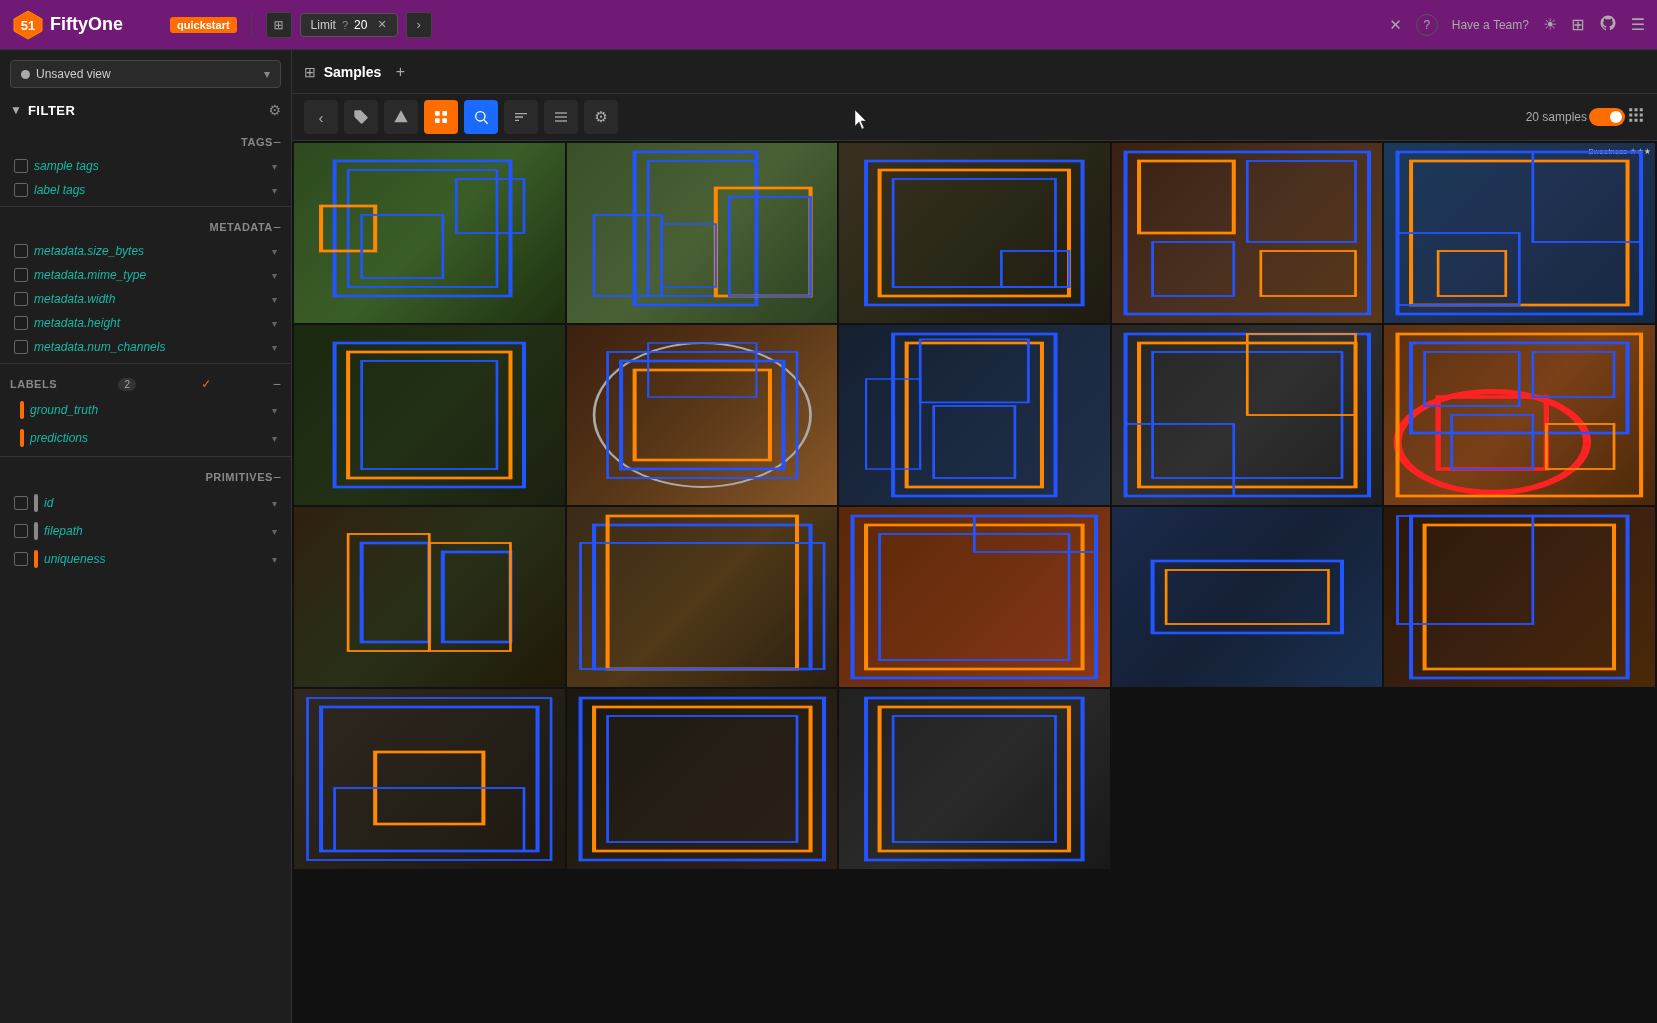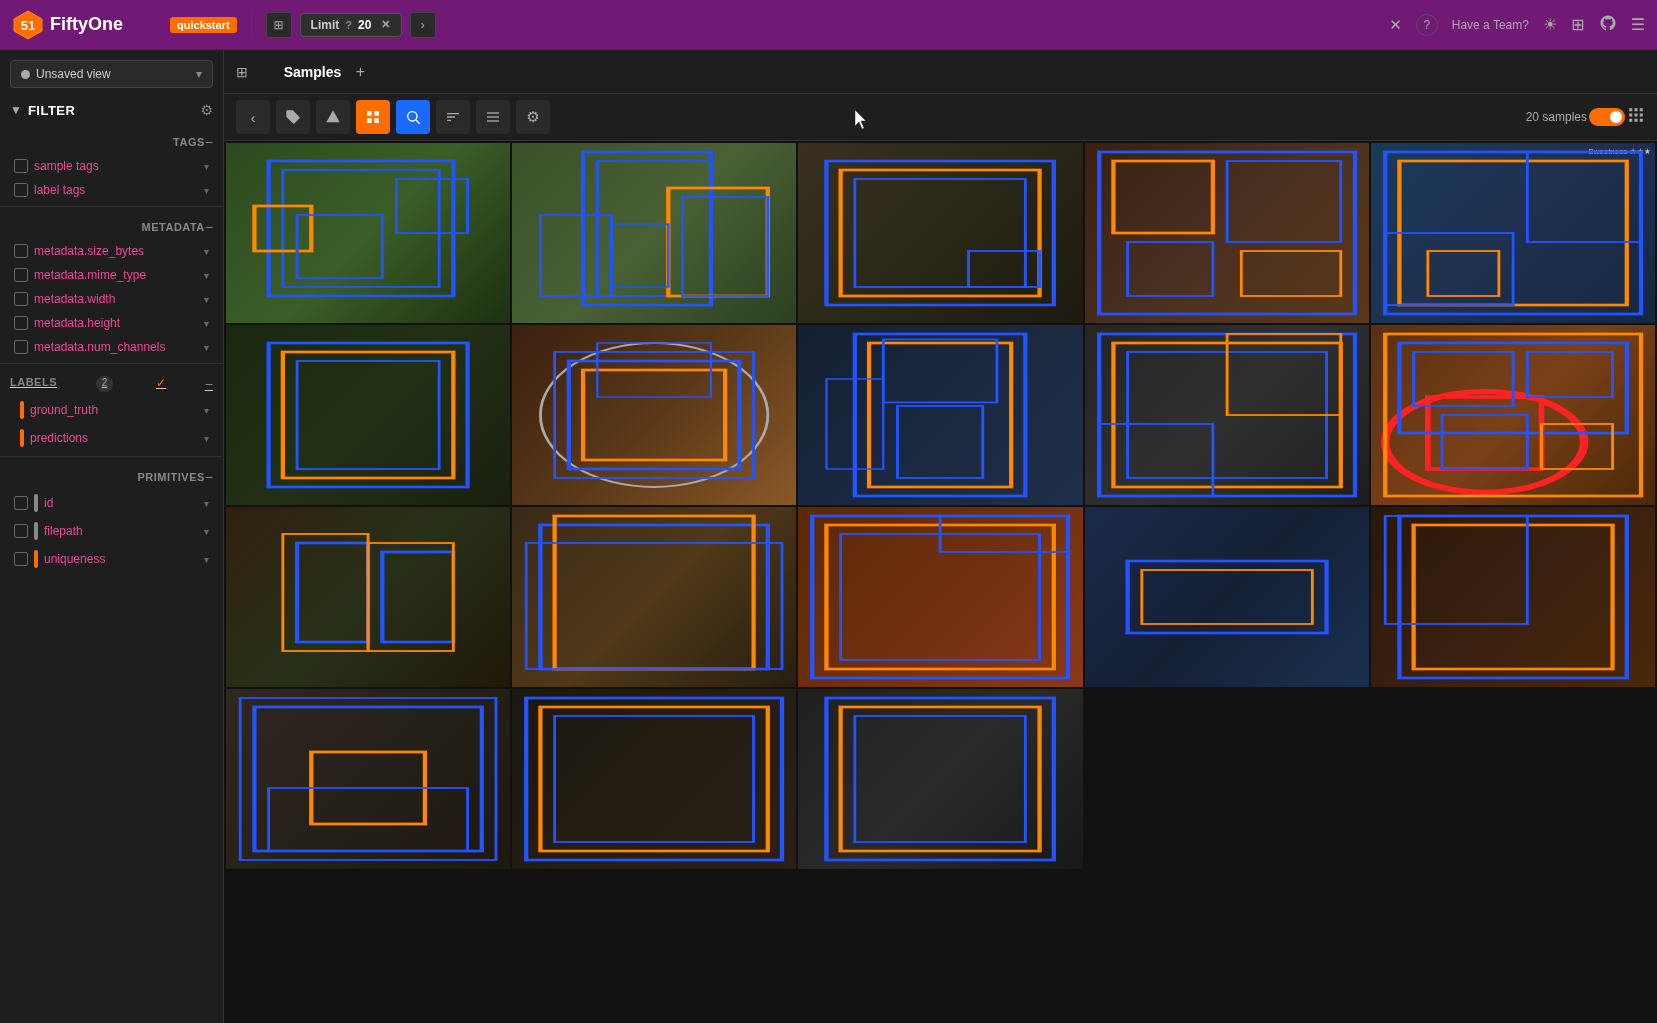--- a/index.html
+++ b/index.html
@@ -73,21 +73,20 @@
       background: #2e2e2e;
       border: 1px solid #555;
       border-radius: 4px;
       padding: 4px 10px;
       display: flex;
       align-items: center;
       gap: 6px;
       color: #ccc;
       font-size: 12px;
       cursor: pointer;
-      font-weight: bold;
     }
     .tab-item .tab-close {
       color: #aaa;
       font-size: 11px;
       margin-left: 4px;
     }
     .tab-nav {
       background: #2a2a2a;
       border: 1px solid #444;
       color: #aaa;
@@ -135,21 +134,21 @@
 
     
     .main {
       display: flex;
       flex: 1;
       overflow: hidden;
     }
 
     
     .sidebar {
-      width: 224px;
+      width: 292px;
       background: #1e1e1e;
       border-right: 1px solid #333;
       display: flex;
       flex-direction: column;
       overflow-y: auto;
       flex-shrink: 0;
     }
     .sidebar::-webkit-scrollbar { width: 4px; }
     .sidebar::-webkit-scrollbar-thumb { background: #444; }
 
@@ -199,22 +198,23 @@
     }
     .sidebar-item .checkbox {
       width: 14px; height: 14px;
       border: 1px solid #666;
       border-radius: 2px;
       background: transparent;
       display: flex; align-items: center; justify-content: center;
     }
     .sidebar-item-label {
       flex: 1;
-      color: #ec4899;
+      color: #14b8a6;
       font-size: 12px;
+      font-style: italic;
     }
     .sidebar-item-chevron {
       color: #666;
       font-size: 10px;
     }
 
     .sidebar-label-item {
       display: flex;
       align-items: center;
       padding: 5px 4px;
@@ -223,23 +223,23 @@
       gap: 6px;
     }
     .label-color-dot {
       width: 4px;
       height: 18px;
       border-radius: 2px;
     }
 
     .labels-header {
       display: flex;
+      align-items: center;
       justify-content: space-between;
       margin-bottom: 4px;
-      text-decoration: underline;
     }
     .labels-count-badge {
       background: #333;
       border-radius: 8px;
       padding: 1px 6px;
       font-size: 10px;
       color: #aaa;
       margin-right: 4px;
     }
     .checkmark-icon { color: #ff6d00; font-size: 12px; }
@@ -272,21 +272,20 @@
       flex-shrink: 0;
     }
     .samples-grid-icon {
       color: #aaa;
       font-size: 14px;
     }
     .samples-title {
       color: #fff;
       font-size: 14px;
       font-weight: 600;
-      margin-left: 28px;
     }
     .add-tab-btn {
       color: #aaa;
       font-size: 16px;
       cursor: pointer;
       width: 22px; height: 22px;
       display: flex; align-items: center; justify-content: center;
     }
 
     

